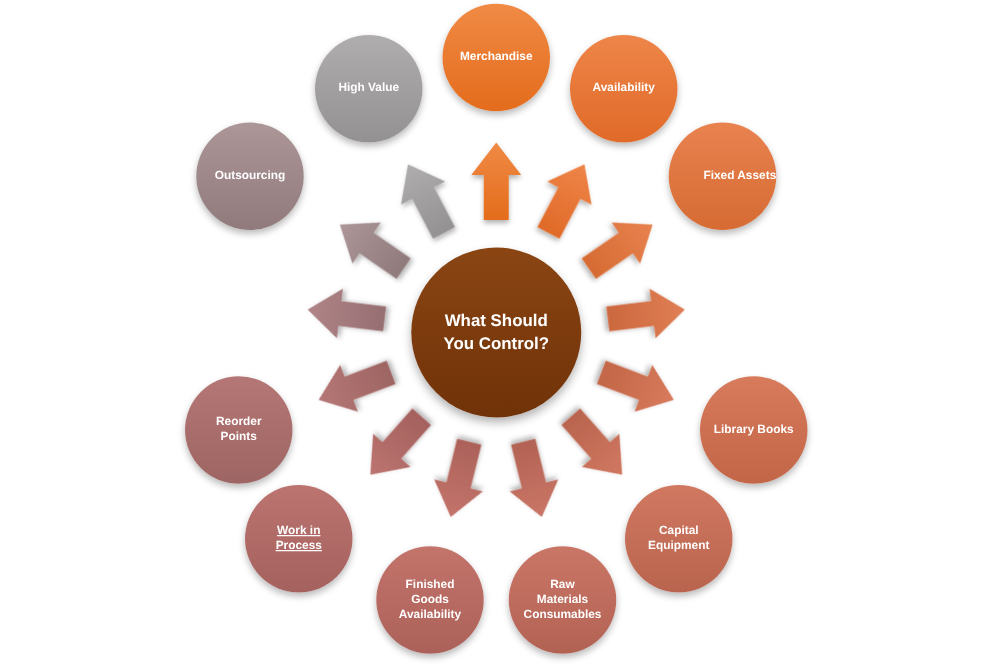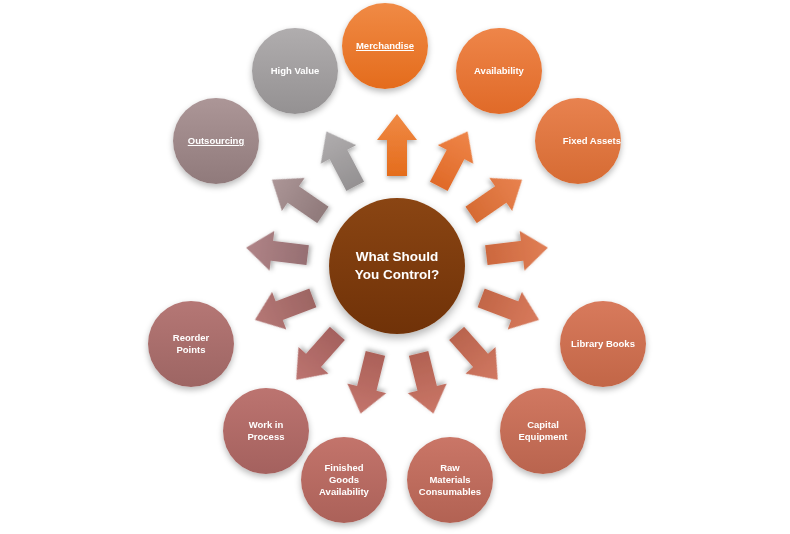--- a/index.html
+++ b/index.html
@@ -127,31 +127,31 @@
       <polygon points="0,-31 20,-5 10,-5 10,31 -10,31 -10,-5 -20,-5" transform="translate(276.9,251.4) rotate(276.92)" fill="url(#g10)" filter="url(#ds)"></polygon>
       <polygon points="0,-31 20,-5 10,-5 10,31 -10,31 -10,-5 -20,-5" transform="translate(297.4,197.3) rotate(304.62)" fill="url(#g11)" filter="url(#ds)"></polygon>
       <polygon points="0,-31 20,-5 10,-5 10,31 -10,31 -10,-5 -20,-5" transform="translate(340.8,158.9) rotate(332.31)" fill="url(#g12)" filter="url(#ds)"></polygon>
     </svg>
 
   <div class="center-circle" style="background: linear-gradient(rgb(138, 69, 19), rgb(112, 50, 8));">
     <span>What Should
 You Control?</span>
   </div>
 
-<div class="node" style="left: 342px; top: 3px; background: linear-gradient(rgb(240, 138, 69), rgb(228, 108, 28)); text-decoration: underline;"><span>Merchandise</span></div>
+<div class="node" style="left: 354px; top: 3px; background: linear-gradient(rgb(240, 138, 69), rgb(228, 108, 28));"><span>Merchandise</span></div>
     <div class="node" style="left: 456px; top: 28px; background: linear-gradient(rgb(238, 133, 73), rgb(224, 106, 40));"><span>Availability</span></div>
     <div class="node" style="left: 535px; top: 98px; background: linear-gradient(rgb(232, 130, 79), rgb(214, 107, 51)); justify-content: flex-end;"><span>Fixed Assets</span></div>
     <div class="node" style="left: 500px; top: 388px; background: linear-gradient(rgb(209, 120, 97), rgb(185, 100, 78));"><span>Capital
 Equipment</span></div>
     <div class="node" style="left: 560px; top: 301px; background: linear-gradient(rgb(216, 122, 92), rgb(194, 102, 71));"><span>Library Books</span></div>
     <div class="node" style="left: 407px; top: 437px; background: linear-gradient(rgb(202, 118, 103), rgb(178, 98, 83));"><span>Raw
 Materials
 Consumables</span></div>
     <div class="node" style="left: 301px; top: 437px; background: linear-gradient(rgb(195, 116, 107), rgb(171, 97, 89));"><span>Finished
 Goods
 Availability</span></div>
-    <div class="node" style="left: 223px; top: 388px; background: linear-gradient(rgb(188, 116, 112), rgb(164, 97, 94));"><span>Work in
+    <div class="node" style="left: 196px; top: 388px; background: linear-gradient(rgb(188, 116, 112), rgb(164, 97, 94)); text-decoration: underline;"><span>Work in
 Process</span></div>
     <div class="node" style="left: 148px; top: 301px; background: linear-gradient(rgb(181, 119, 117), rgb(157, 101, 99));"><span>Reorder
 Points</span></div>
-    <div class="node" style="left: 173px; top: 98px; background: linear-gradient(rgb(172, 150, 151), rgb(144, 122, 123)); text-decoration: underline;"><span>Outsourcing</span></div>
+    <div class="node" style="left: 157px; top: 98px; background: linear-gradient(rgb(172, 150, 151), rgb(144, 122, 123));"><span>Outsourcing</span></div>
     <div class="node" style="left: 252px; top: 28px; background: linear-gradient(rgb(176, 173, 174), rgb(148, 145, 146));"><span>High Value</span></div>
   </div>
 
 </body></html>

